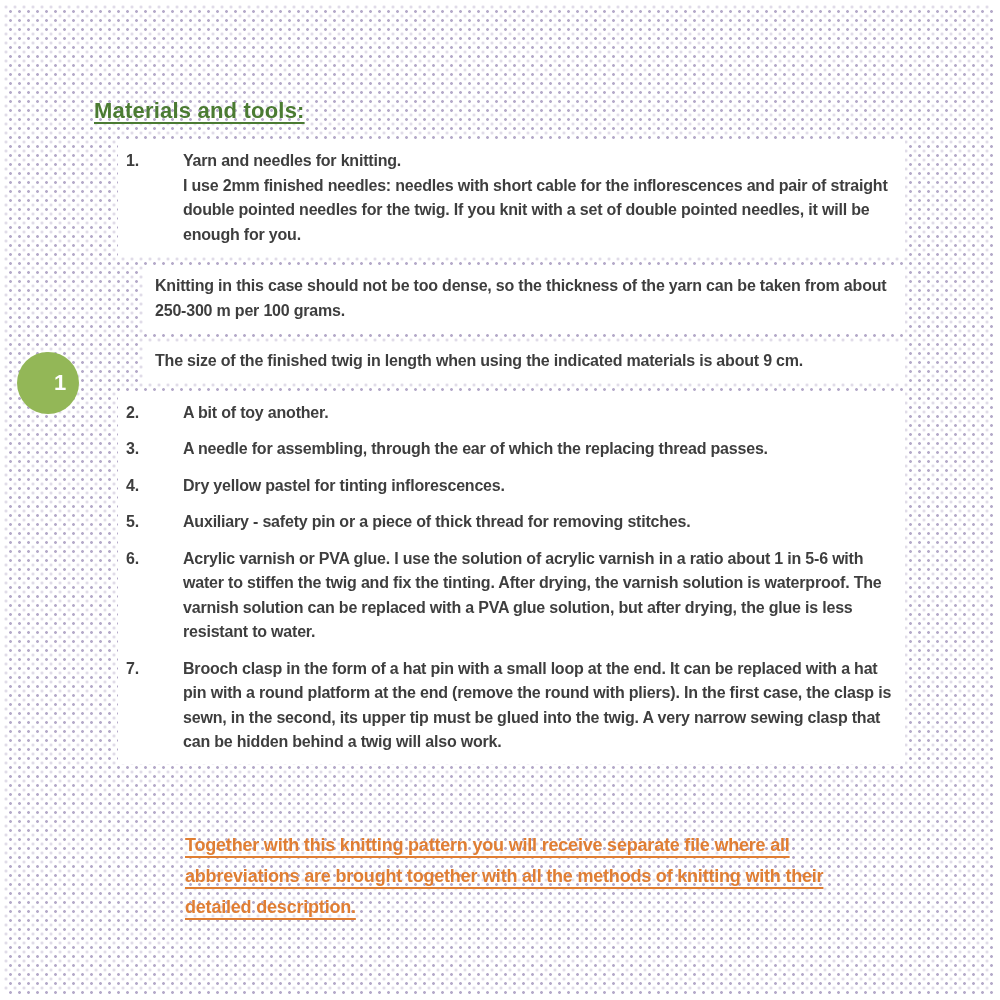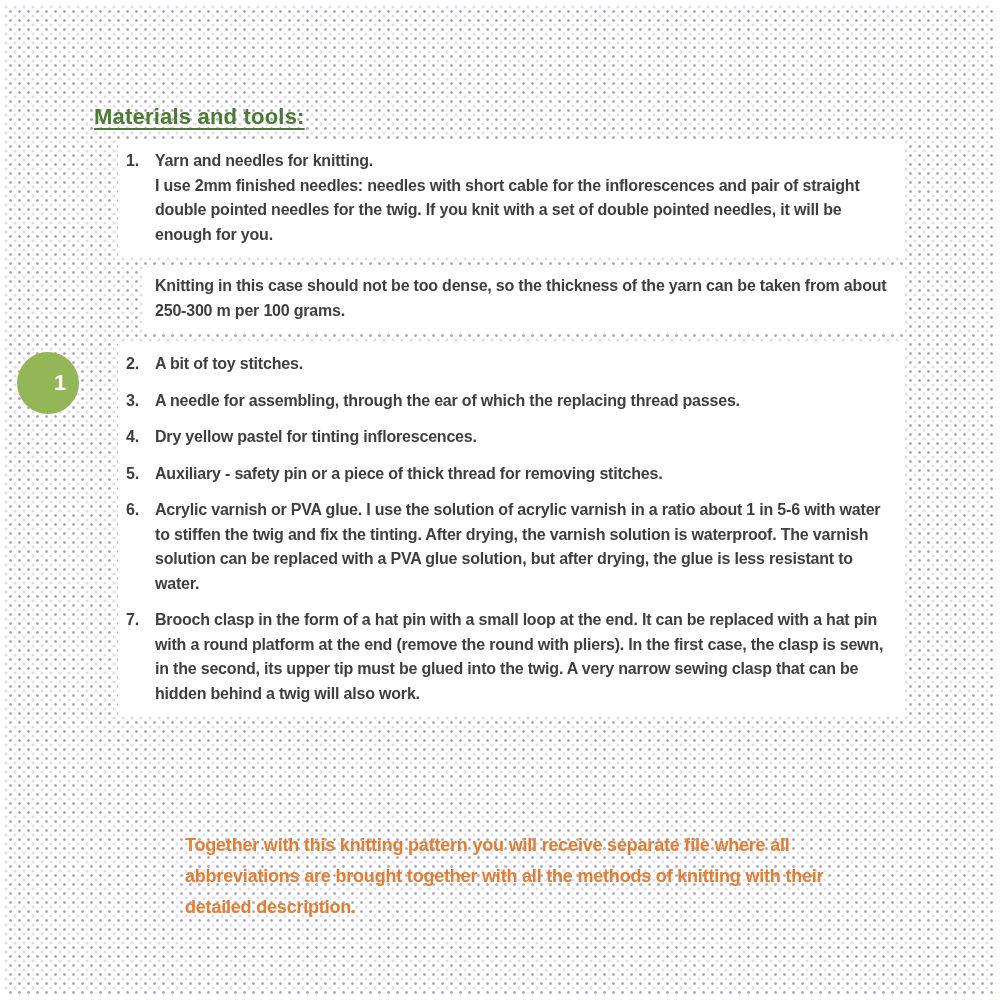--- a/index.html
+++ b/index.html
@@ -18,43 +18,43 @@
     background-position:2px 2px,6.5px 6.5px;
   }
   .page-badge{
     position:absolute;left:17px;top:352px;width:62px;height:62px;
     border-radius:50%;background:#93b757;
     display:flex;align-items:center;justify-content:center;
     padding-left:24px;box-sizing:border-box;
     color:#ffffff;font-weight:bold;font-size:22px;
   }
   .heading{
-    position:absolute;left:94px;top:104px;
+    position:absolute;left:94px;top:98px;
     color:#4b7b33;font-size:22px;font-weight:bold;
     text-decoration:underline;text-decoration-thickness:2px;text-underline-offset:4px;
     letter-spacing:0.2px;
   }
   .content{
     position:absolute;left:118px;top:140px;width:787px;
     color:#3e3e3e;font-weight:bold;font-size:16px;line-height:24.5px;
     letter-spacing:-0.2px;
   }
   .block{background:#ffffff;box-sizing:border-box;}
   .block-item1{padding:9px 10px 10px 0;}
   .block-note{margin-left:25px;padding:8px 10px 10px 12px;margin-top:9px;}
   .block-note-single{margin-left:25px;padding:6px 10px 8px 12px;margin-top:10px;}
   .block-list{margin-top:10px;padding:9px 10px 9px 0;}
   .li-row{display:flex;align-items:flex-start;}
   .li-row + .li-row{margin-top:12px;}
   .li-num{flex:none;width:37px;padding-left:8px;box-sizing:border-box;}
-  .li-text{flex:1;min-width:0;}
+  .li-text{flex:1;min-width:0;margin-left:28px;}
   .footer-note{
     position:absolute;left:185px;top:830px;width:705px;
     color:#e07e33;font-weight:bold;font-size:18px;line-height:31px;
-    text-decoration-thickness:2px;text-underline-offset:5px;
+    text-decoration:underline;text-decoration-thickness:2px;text-underline-offset:5px;
     letter-spacing:-0.2px;
   }
 </style>
 </head>
 <body>
 
 <div class="dots"></div>
 
 <div class="page-badge">
   <span>1</span>
@@ -71,25 +71,26 @@
         <div>Yarn and needles for knitting.</div>
         <div>I use 2mm finished needles: needles with short cable for the inflorescences and pair of straight double pointed needles for the twig. If you knit with a set of double pointed needles, it will be enough for you.</div>
       </div>
     </div>
   </div>
 
   <div class="block block-note">
     <div>Knitting in this case should not be too dense, so the thickness of the yarn can be taken from about 250-300 m per 100 grams.</div>
   </div>
 
+  <div class="block block-note-single">The size of the finished twig in length when using the indicated materials is about 9 cm.</div>
 
   <div class="block block-list">
     <div class="li-row">
       <div class="li-num">2.</div>
-      <div class="li-text">A bit of toy stitches.</div>
+      <div class="li-text">A bit of toy another.</div>
     </div>
     <div class="li-row">
       <div class="li-num">3.</div>
       <div class="li-text">A needle for assembling, through the ear of which the replacing thread passes.</div>
     </div>
     <div class="li-row">
       <div class="li-num">4.</div>
       <div class="li-text">Dry yellow pastel for tinting inflorescences.</div>
     </div>
     <div class="li-row">

